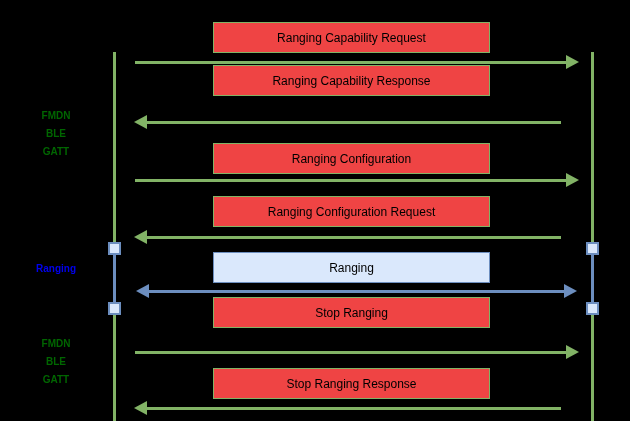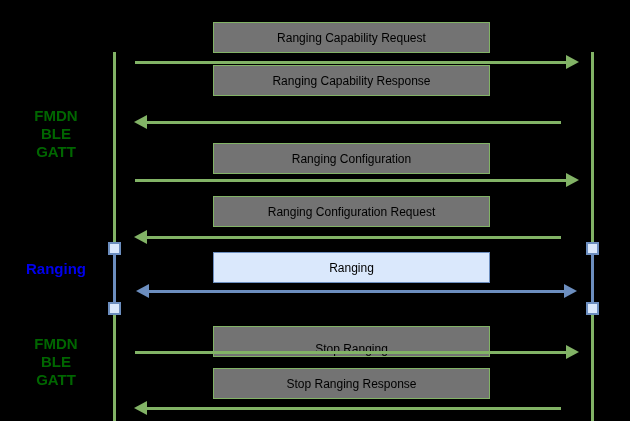--- a/index.html
+++ b/index.html
@@ -55,21 +55,21 @@
     height: 31px;
     box-sizing: border-box;
     display: flex;
     align-items: center;
     justify-content: center;
     font-size: 12px;
     color: #000000;
     text-align: center;
   }
   .msg-box.green {
-    background: #737373;
+    background: #ef4444;
     border: 1.5px solid #82b366;
   }
   .msg-box.blue {
     background: #dae8fc;
     border: 1.5px solid #6c8ebf;
   }
 
   
   .arrow { position: absolute; height: 14px; }
   .arrow .shaft {
@@ -101,21 +101,21 @@
   .arrow.dir-both { left: 136px; width: 441px; }
   .arrow.dir-both .shaft { left: 12px; right: 12px; }
 
   
   .side-label {
     position: absolute;
     left: 12px;
     width: 88px;
     text-align: center;
     font-weight: bold;
-    font-size: 15px;
+    font-size: 10px;
     line-height: 18px;
   }
   .side-label.green-label { color: #006600; }
   .side-label.blue-label  { color: #0000ee; }
   .side-label span { display: block; }
 </style>
 </head>
 <body>
 
 <div class="canvas">
@@ -178,21 +178,21 @@
 
   <div class="msg-box blue" style="top:252px;">
     <span>Ranging</span>
   </div>
   <div class="arrow blue dir-both" style="top:284px;">
     <div class="shaft"></div>
     <div class="head hl"></div>
     <div class="head hr"></div>
   </div>
 
-  <div class="msg-box green" style="top:326px;align-items:flex-end;">
+  <div class="msg-box green" style="top:297px;">
     <span>Stop Ranging</span>
   </div>
   <div class="arrow green dir-right" style="top:345px;">
     <div class="shaft"></div>
     <div class="head hr"></div>
   </div>
 
   <div class="msg-box green" style="top:368px;text-align:center;">
     <span>Stop Ranging Response</span>
   </div>

